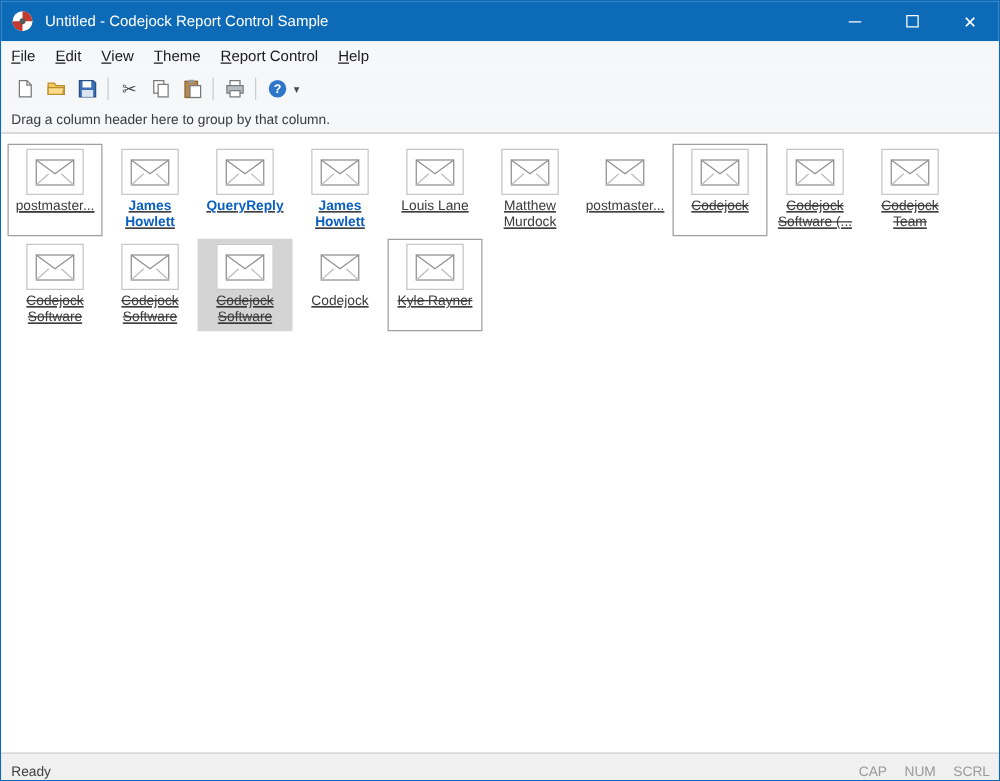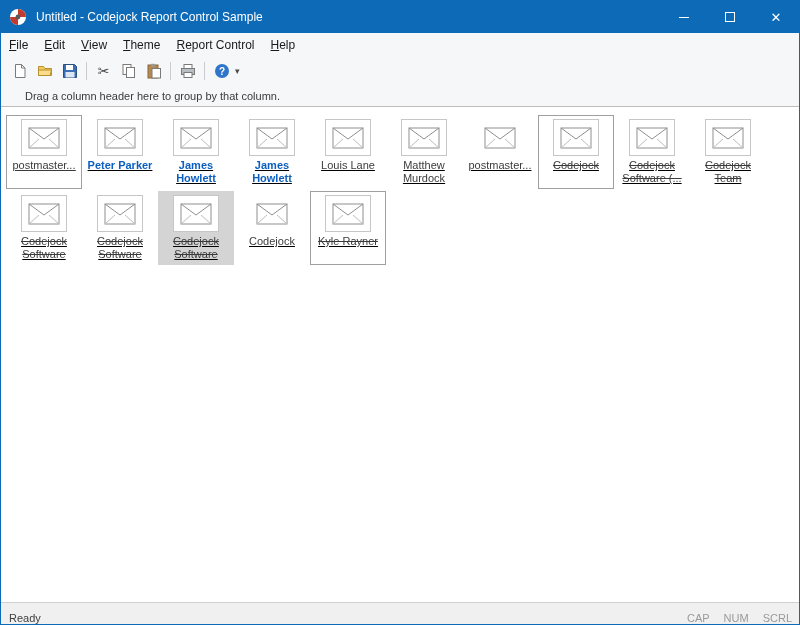--- a/index.html
+++ b/index.html
@@ -46,21 +46,21 @@
   .tb-btn {
     width:23px; height:22px; display:flex; align-items:center; justify-content:center;
     margin:0 1px; border:1px solid transparent;
   }
   .tb-sep { width:1px; height:18px; background:#c9cdd1; margin:0 4px; }
   .tb-glyph { font-size:14px; color:#4a4a4a; line-height:1; }
   .dd-arrow { font-size:9px; color:#4a4a4a; margin-left:1px; }
   
   .groupbar {
     height:22px; background:#f6f7f8; border-bottom:1px solid #bdbdbd;
-    display:flex; align-items:center; padding-left:24px;
+    display:flex; align-items:center; padding-left:8px;
     font-size:11px; color:#3a3a3a; flex:0 0 auto;
   }
   
   .content {
     flex:1 1 auto; background:#ffffff; overflow:hidden;
     padding:8px 0 0 5px;
   }
   .contacts-grid { display:flex; flex-wrap:wrap; width:792px; }
   .cell {
     width:76px; padding:3px 1px 2px 1px;
@@ -194,43 +194,43 @@
     <div class="env">
       <svg viewBox="0 0 32 22" width="32" height="22">
         <rect x="1" y="1" width="30" height="20" fill="#ffffff" stroke="#8f8f8f"></rect>
         <path d="M1 1 L16 12 L31 1" fill="none" stroke="#8f8f8f"></path>
         <path d="M1 21 L11 12 M31 21 L21 12" fill="none" stroke="#bdbdbd"></path>
       </svg>
     </div>
     <div class="name underline">postmaster...</div>
   </div>
 
-  <div class="cell">
-    <div class="env">
-      <svg viewBox="0 0 32 22" width="32" height="22">
-        <rect x="1" y="1" width="30" height="20" fill="#ffffff" stroke="#8f8f8f"></rect>
-        <path d="M1 1 L16 12 L31 1" fill="none" stroke="#8f8f8f"></path>
-        <path d="M1 21 L11 12 M31 21 L21 12" fill="none" stroke="#bdbdbd"></path>
-      </svg>
-    </div>
-    <div class="name bold">Peter Parker</div>
-  </div>
 
   <div class="cell">
     <div class="env">
       <svg viewBox="0 0 32 22" width="32" height="22">
         <rect x="1" y="1" width="30" height="20" fill="#ffffff" stroke="#8f8f8f"></rect>
         <path d="M1 1 L16 12 L31 1" fill="none" stroke="#8f8f8f"></path>
         <path d="M1 21 L11 12 M31 21 L21 12" fill="none" stroke="#bdbdbd"></path>
       </svg>
     </div>
     <div class="name bold">James<br>Howlett</div>
   </div>
 
 
+  <div class="cell">
+    <div class="env">
+      <svg viewBox="0 0 32 22" width="32" height="22">
+        <rect x="1" y="1" width="30" height="20" fill="#ffffff" stroke="#8f8f8f"></rect>
+        <path d="M1 1 L16 12 L31 1" fill="none" stroke="#8f8f8f"></path>
+        <path d="M1 21 L11 12 M31 21 L21 12" fill="none" stroke="#bdbdbd"></path>
+      </svg>
+    </div>
+    <div class="name bold">QueryReply</div>
+  </div>
 
   <div class="cell">
     <div class="env">
       <svg viewBox="0 0 32 22" width="32" height="22">
         <rect x="1" y="1" width="30" height="20" fill="#ffffff" stroke="#8f8f8f"></rect>
         <path d="M1 1 L16 12 L31 1" fill="none" stroke="#8f8f8f"></path>
         <path d="M1 21 L11 12 M31 21 L21 12" fill="none" stroke="#bdbdbd"></path>
       </svg>
     </div>
     <div class="name bold">James<br>Howlett</div>

